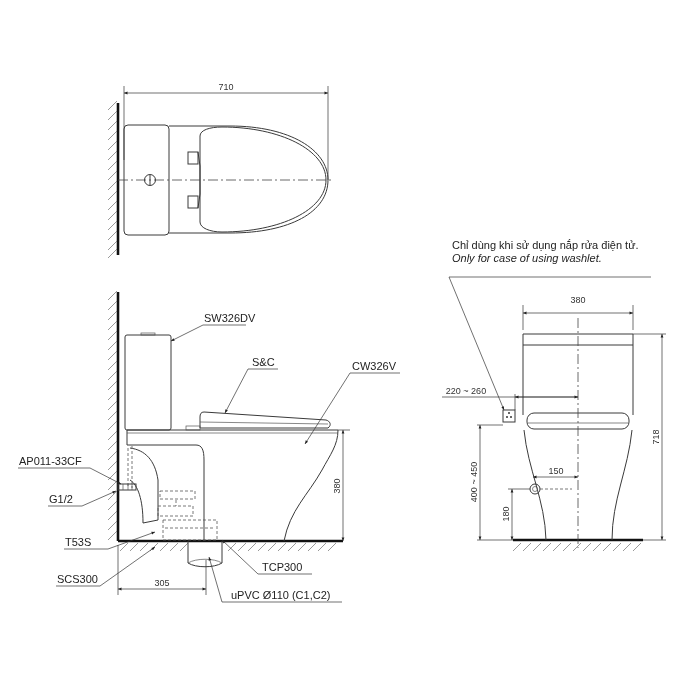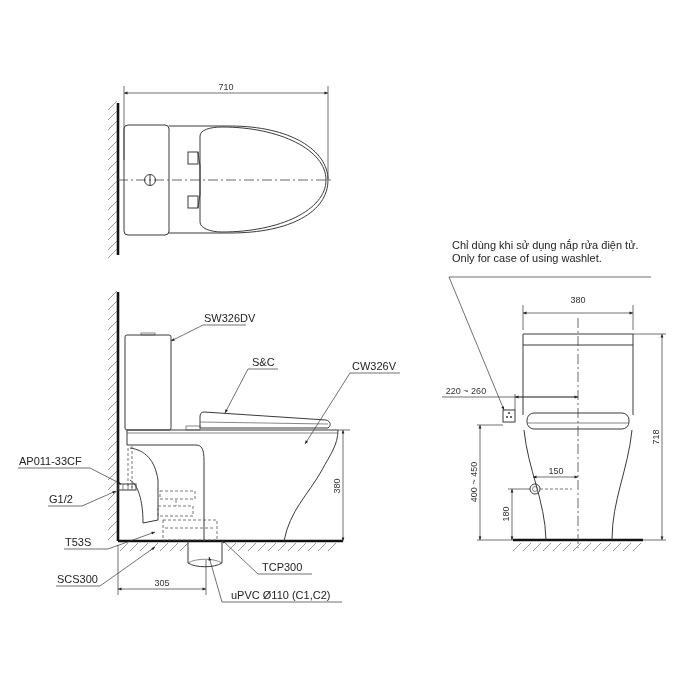--- a/index.html
+++ b/index.html
@@ -9,21 +9,21 @@
   .thin { stroke: #555; stroke-width: 0.7; fill: none; }
   .wall { stroke: #111; stroke-width: 2.6; fill: none; }
   .hatch { stroke: #555; stroke-width: 0.6; }
   .dash { stroke: #555; stroke-width: 0.8; fill: none; stroke-dasharray: 3 2; }
   .center { stroke: #444; stroke-width: 0.8; fill: none; stroke-dasharray: 10 3 2 3; }
   .dim { stroke: #333; stroke-width: 0.7; fill: none; }
   .lbl { font-size: 11px; fill: #222; }
   .dimtxt { font-size: 9px; fill: #333; }
   .note { position: absolute; left: 452px; font-size: 11px; color: #222; white-space: nowrap; }
   .note-vi { top: 239px; }
-  .note-en { top: 252px; }
+  .note-en { top: 252px; font-style: italic; }
 </style>
 </head>
 <body>
 
 <svg width="700" height="700" viewBox="0 0 700 700">
   <defs>
     <marker id="arr" viewBox="0 0 10 10" refX="10" refY="5" markerWidth="7" markerHeight="5" orient="auto-start-reverse">
       <path d="M0,1 L10,5 L0,9 z" fill="#222"></path>
     </marker>
   </defs>

